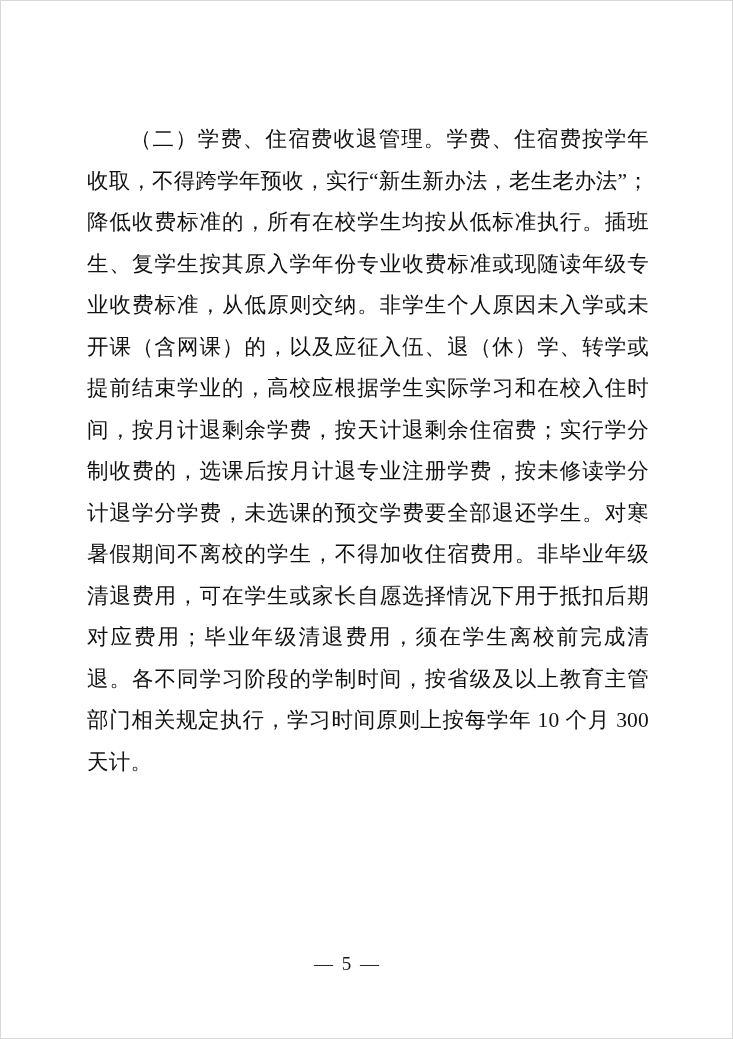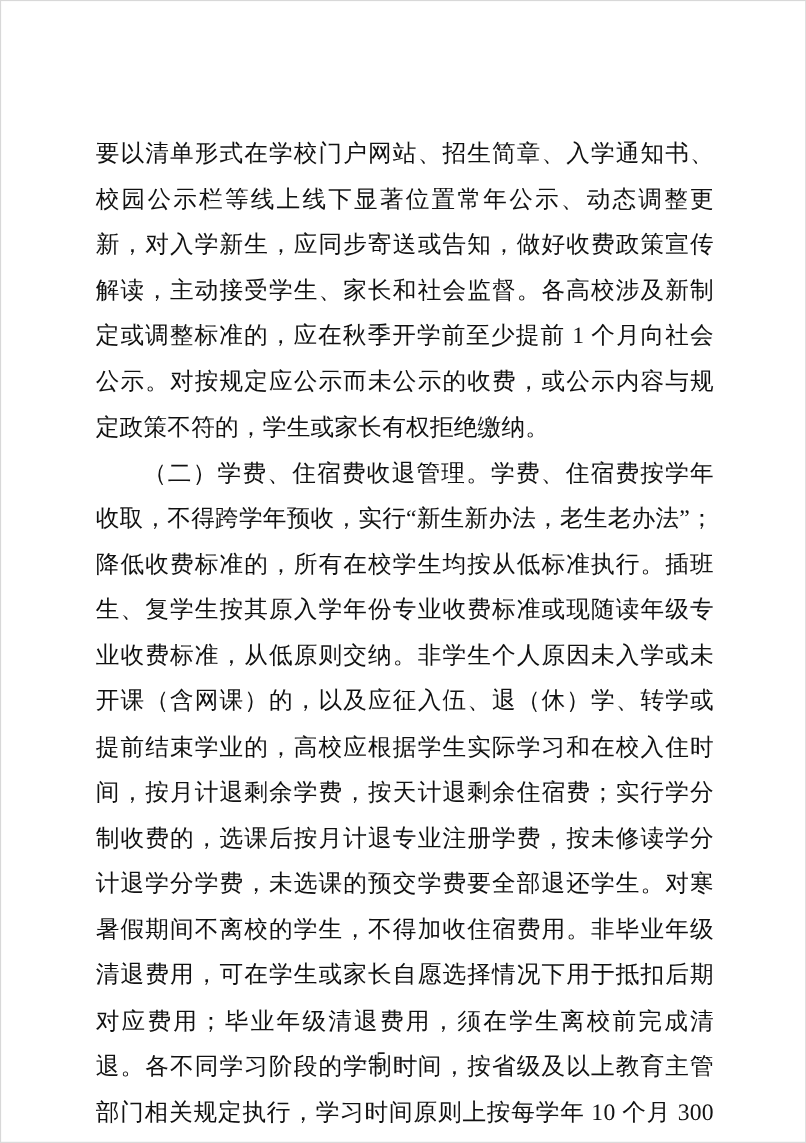--- a/index.html
+++ b/index.html
@@ -50,20 +50,19 @@
     font-size: 19px;
     color: #1a1a1a;
     letter-spacing: 2px;
   }
 </style>
 </head>
 <body>
 
 <div class="page">
   <div class="content">
-    <p class="para">要以清单形式在学校门户网站、招生简章、入学通知书、校园公示栏等线上线下显著位置常年公示、动态调整更新，对入学新生，应同步寄送或告知，做好收费政策宣传解读，主动接受学生、家长和社会监督。各高校涉及新制定或调整标准的，应在秋季开学前至少提前 1 个月向社会公示。对按规定应公示而未公示的收费，或公示内容与规定政策不符的，学生或家长有权拒绝缴纳。</p>
     <p class="para indent">（二）学费、住宿费收退管理。学费、住宿费按学年收取，不得跨学年预收，实行“新生新办法，老生老办法”；降低收费标准的，所有在校学生均按从低标准执行。插班生、复学生按其原入学年份专业收费标准或现随读年级专业收费标准，从低原则交纳。非学生个人原因未入学或未开课（含网课）的，以及应征入伍、退（休）学、转学或提前结束学业的，高校应根据学生实际学习和在校入住时间，按月计退剩余学费，按天计退剩余住宿费；实行学分制收费的，选课后按月计退专业注册学费，按未修读学分计退学分学费，未选课的预交学费要全部退还学生。对寒暑假期间不离校的学生，不得加收住宿费用。非毕业年级清退费用，可在学生或家长自愿选择情况下用于抵扣后期对应费用；毕业年级清退费用，须在学生离校前完成清退。各不同学习阶段的学制时间，按省级及以上教育主管部门相关规定执行，学习时间原则上按每学年 10 个月 300 天计。</p>
 
   </div>
   <div class="footer">
     <span class="page-number">— 5 —</span>
   </div>
 </div>
 
 </body></html>

